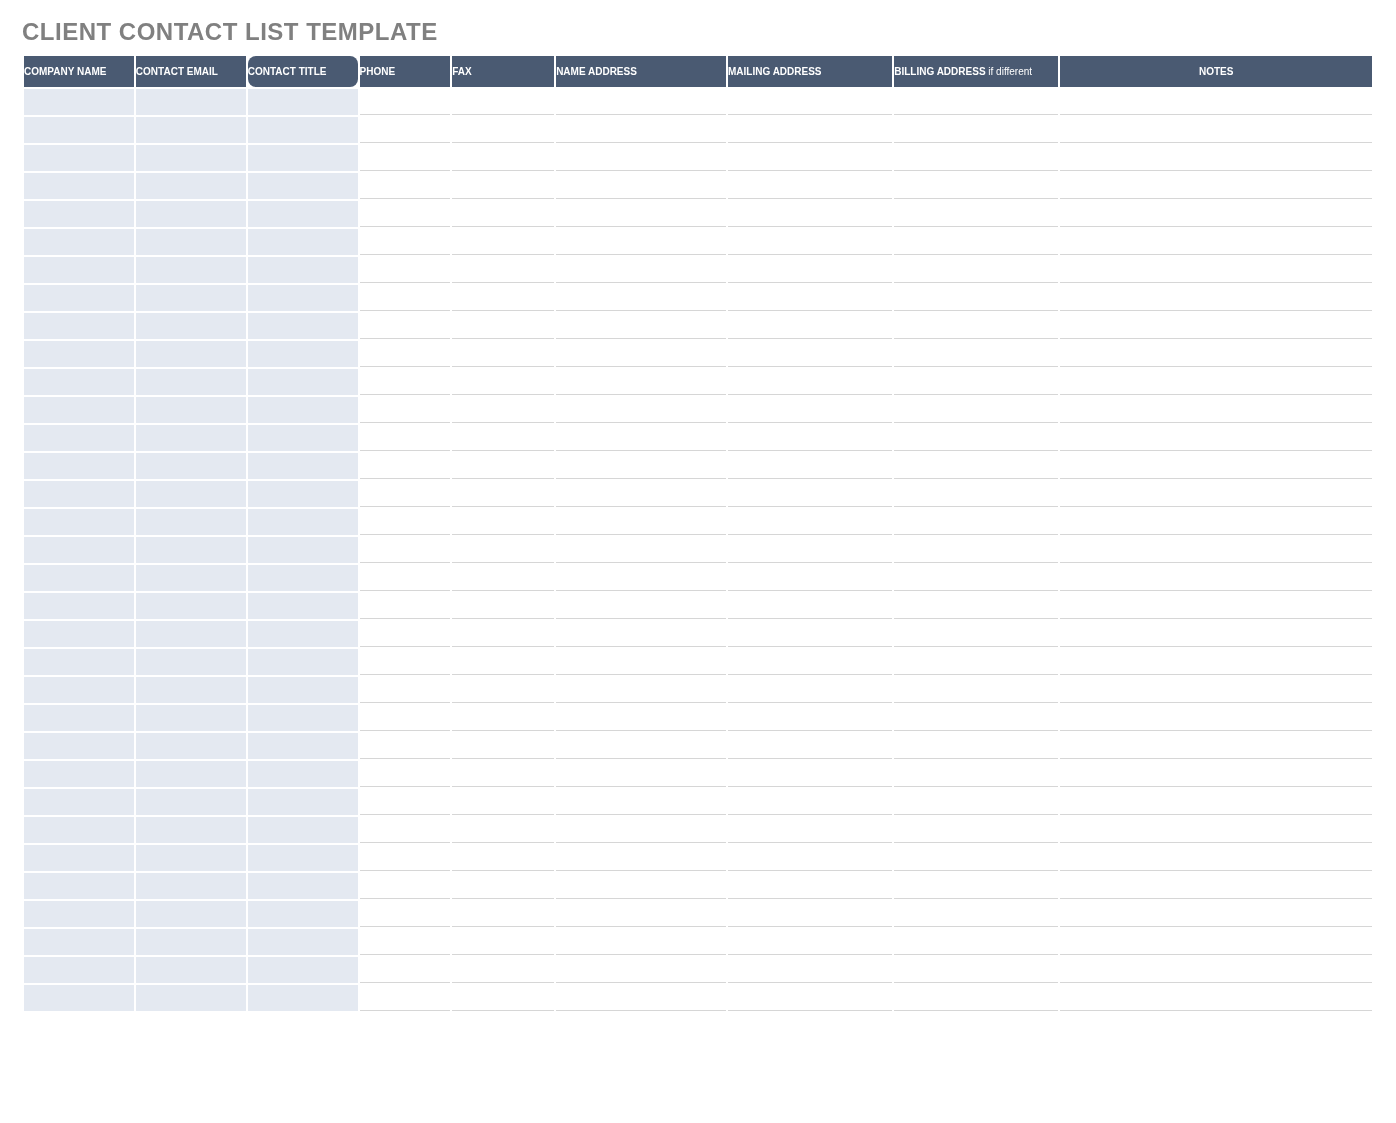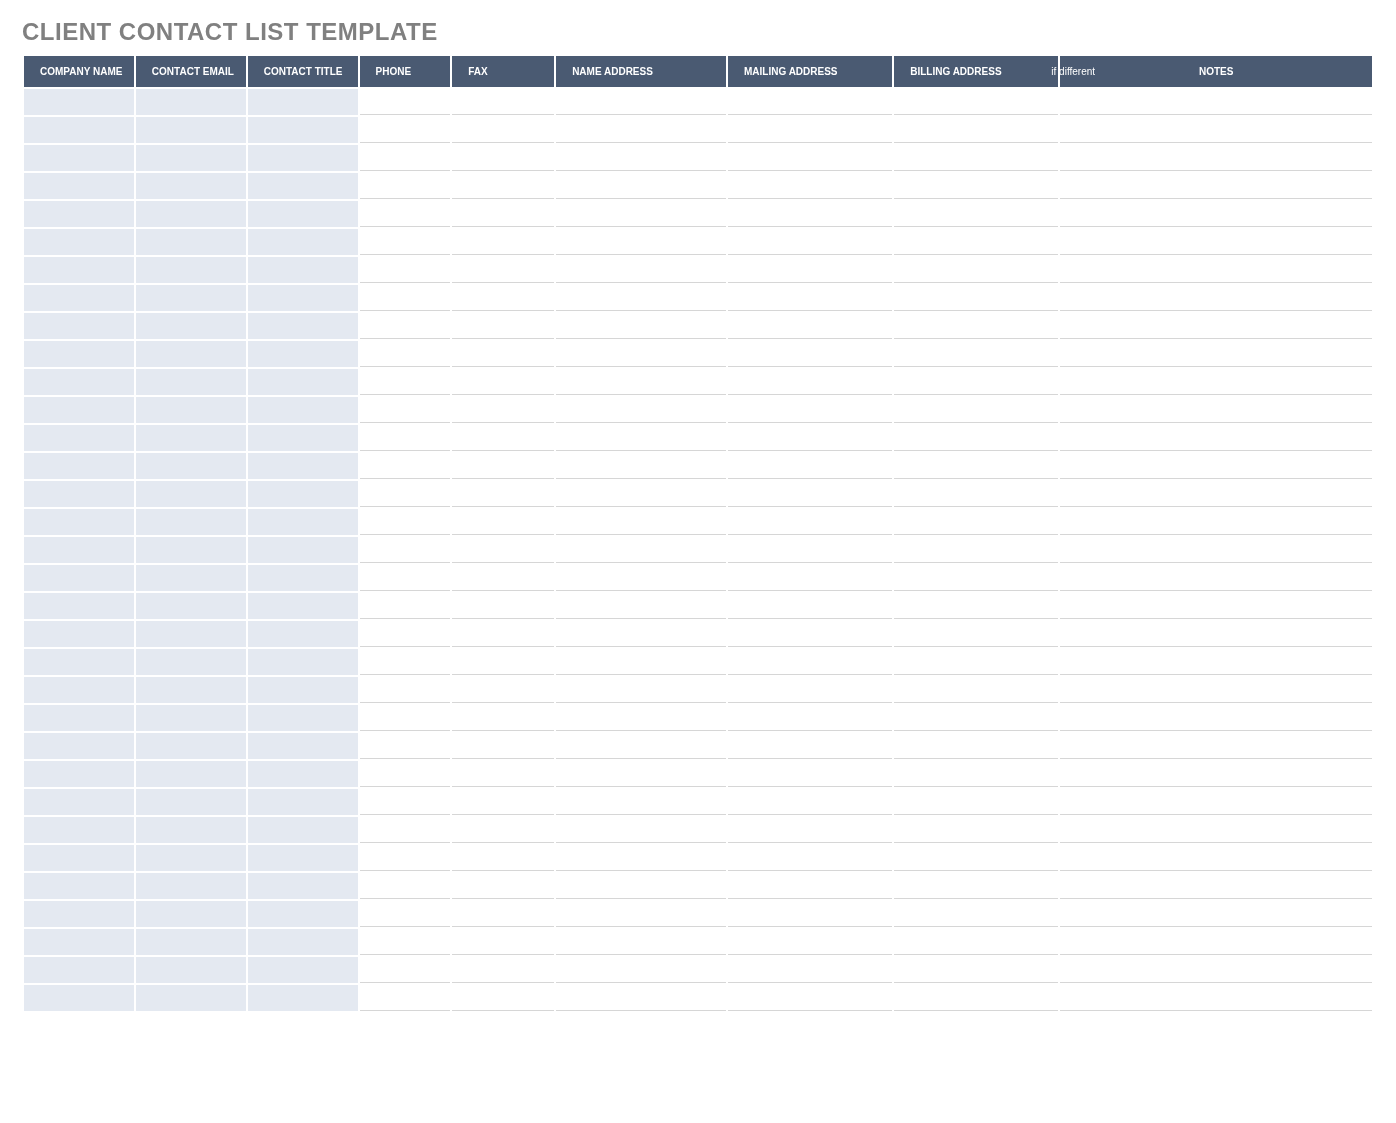--- a/index.html
+++ b/index.html
@@ -25,44 +25,43 @@
       border-spacing: 2px;
       width: 100%;
       table-layout: fixed;
     }
     th {
       background: #4a5a72;
       color: #ffffff;
       font-size: 10px;
       font-weight: bold;
       text-align: left;
-      padding: 10px 16px;
+      padding: 10px 0;
       height: 30px;
       vertical-align: middle;
       white-space: nowrap;
     }
     th .normal {
       font-weight: normal;
-      margin-left: 47px;
     }
     td {
       height: 26px;
       padding: 2px 4px;
       font-size: 11px;
     }
     td.shaded {
       background: #e4e9f1;
     }
     td.plain {
       background: #ffffff;
       border-bottom: 1px solid #d6d6d6;
     }
     .col-company { width: 97px; }
     .col-contact { width: 97px; }
-    .col-title   { width: 97px; }
+    .col-title   { width: 97px; border-radius: 8px; }
     .col-phone   { width: 80px; margin-top: 12px; }
     .col-fax     { width: 90px; }
     .col-email   { width: 150px; }
     .col-mail    { width: 145px; margin-left: 20px; }
     .col-bill    { width: 145px; }
     .col-notes   { width: 275px; text-align: center; }
   </style>
 </head>
 <body>
 

